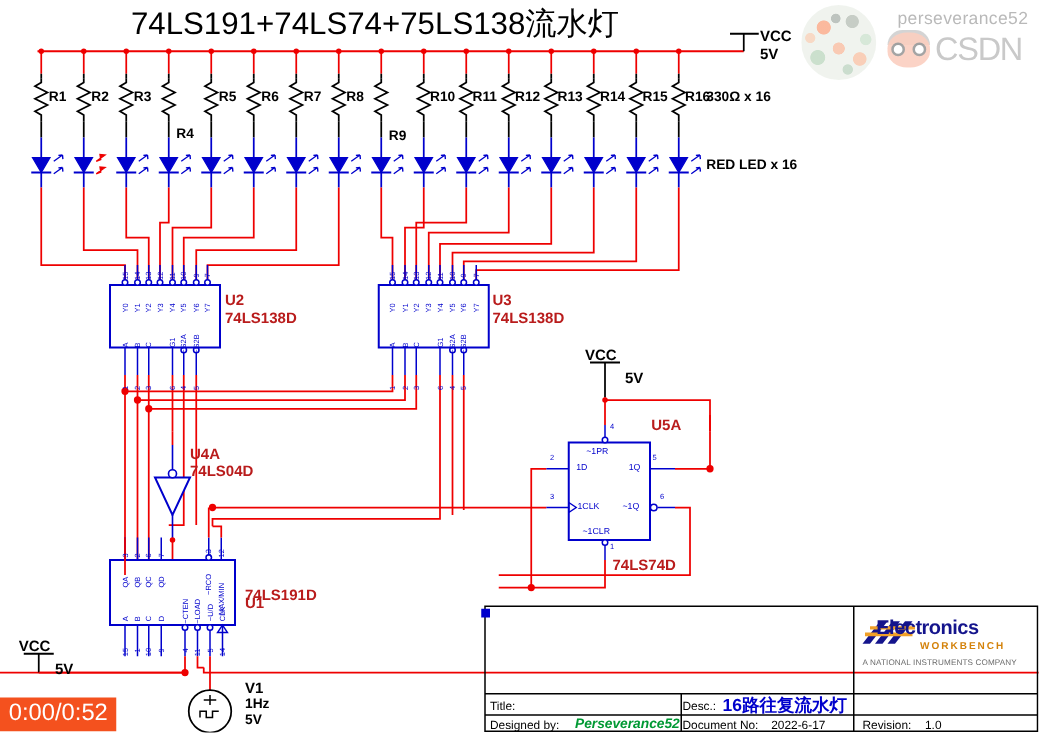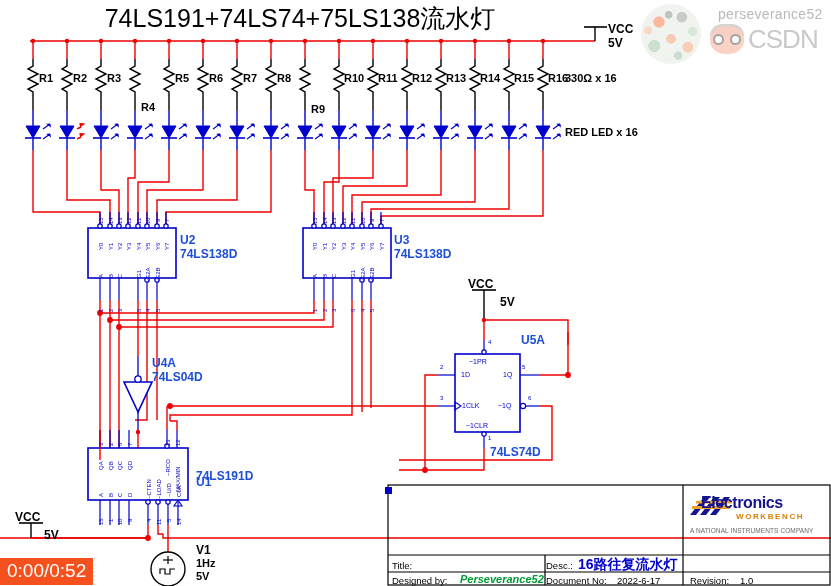--- a/index.html
+++ b/index.html
@@ -53,21 +53,21 @@
   .wm-hair{
     position:absolute;left:710px;top:24px;width:34px;height:12px;
     border-radius:17px 17px 0 0;background:#cfcfcf;opacity:.9;
   }
 
   
   .lbl{position:absolute;white-space:nowrap;font-family:"Liberation Sans", sans-serif;}
 
   .ref-label{font-size:11px;font-weight:bold;color:#000;}
   .note{font-size:11px;font-weight:bold;color:#000;}
-  .chip-name{font-size:12px;font-weight:bold;color:#1d4ed8;text-align:right;}
+  .chip-name{font-size:12px;font-weight:bold;color:#b91c1c;text-align:right;}
   .vcc-lbl{font-size:12px;font-weight:bold;color:#000;}
 
   .vert{
     transform-origin:0 0;transform:rotate(-90deg);
     font-size:6px;color:#0000cc;font-family:"Liberation Sans", sans-serif;
   }
   .vert-pin{
     transform-origin:0 0;transform:rotate(-90deg);
     font-size:6px;color:#0000cc;font-family:"Liberation Sans", sans-serif;
   }

